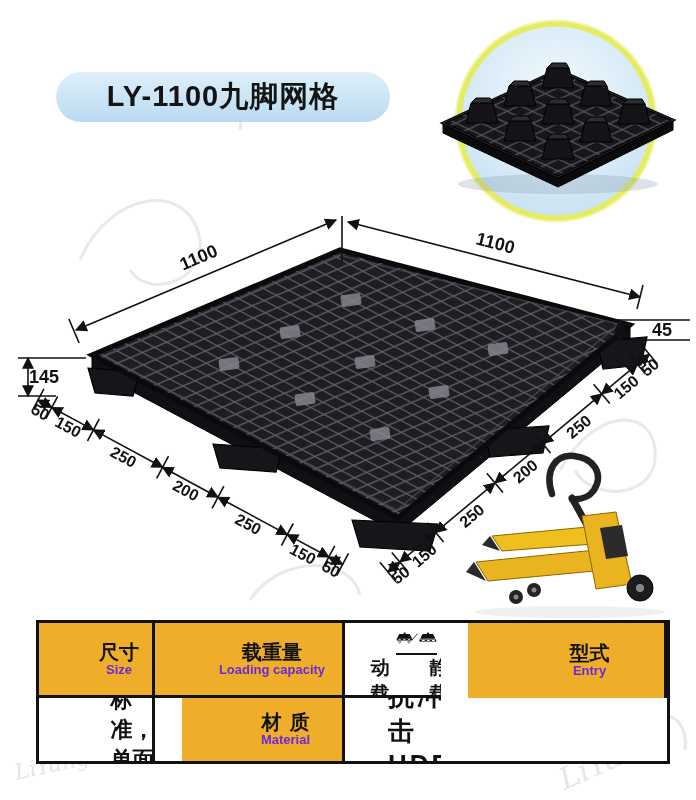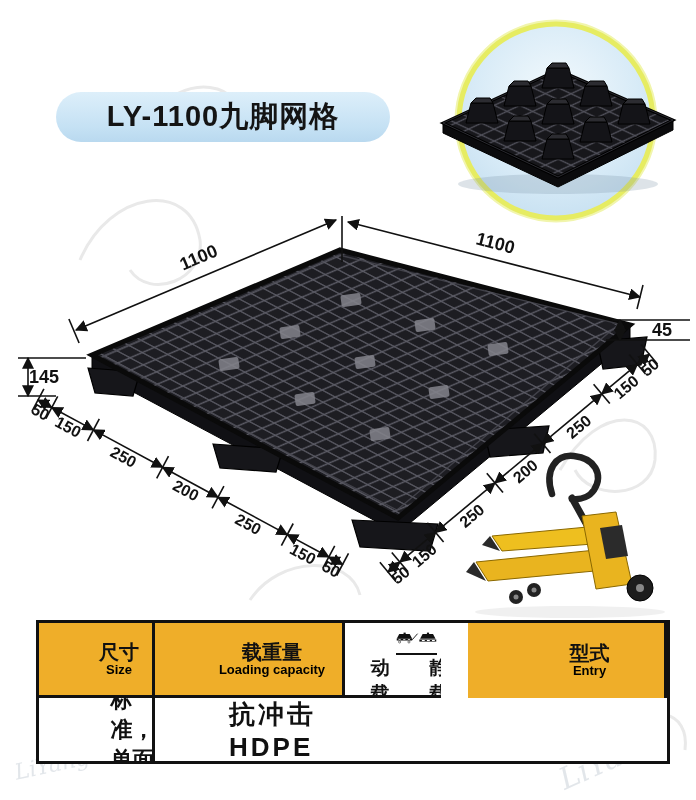--- a/index.html
+++ b/index.html
@@ -3,37 +3,37 @@
 <meta charset="utf-8">
 <style>
   html,body{margin:0;padding:0;background:#fff;}
   #stage{position:relative;width:696px;height:800px;background:#fff;overflow:hidden;
          font-family:"Liberation Sans",sans-serif;}
   svg text{font-family:"Liberation Sans",sans-serif;fill:#111;}
   .dim{font-size:16px;font-weight:600;}
   .dimBig{font-size:18px;font-weight:600;}
 
   
-  .badge{position:absolute;left:56px;top:92px;width:334px;height:50px;border-radius:26px;
+  .badge{position:absolute;left:56px;top:72px;width:334px;height:50px;border-radius:26px;
          background:linear-gradient(180deg,#ddeffa 0%,#c5e1f4 70%,#b9d9ef 100%);
          display:flex;align-items:center;justify-content:center;z-index:3;}
   .badge span{font-size:29px;font-weight:bold;color:#141414;letter-spacing:1px;}
 
   
   .spec-table{position:absolute;left:36px;top:620px;width:628px;height:138px;z-index:3;
               border:3px solid #111;background:#fff;display:grid;
               grid-template-columns:116px 190px 96px 1fr;grid-template-rows:75px 1fr;}
   .cell{display:flex;align-items:center;justify-content:center;flex-direction:column;
         border-right:3px solid #111;border-bottom:3px solid #111;overflow:hidden;padding-left:47px;}
   .cell.last{border-right:none;}
   .cell.bottom{border-bottom:none;margin-left:27px;}
   .ylabel{background:#efae29;}
   .ylabel .zh{font-size:20px;font-weight:bold;color:#111;line-height:1.05;}
   .ylabel .zh.spread{letter-spacing:8px;margin-right:-8px;}
-  .ylabel .en{font-size:13px;font-weight:bold;color:#000000;line-height:1.05;text-align:center;}
+  .ylabel .en{font-size:13px;font-weight:bold;color:#6d28d9;line-height:1.05;text-align:center;}
   .val-size{font-size:22px;font-weight:bold;letter-spacing:-0.5px;color:#111;}
   .val-entry{font-size:22px;font-weight:bold;color:#111;}
   .val-material{font-size:26px;font-weight:bold;color:#111;letter-spacing:3px;}
   .loadcell{display:flex;flex-direction:column;align-items:stretch;justify-content:flex-start;
             border-right:none;border-bottom:3px solid #111;}
   .load-icons{height:40px;display:flex;align-items:center;justify-content:space-evenly;
               border-bottom:2px solid #111;margin:0 4px;}
   .load-text{flex:1;display:flex;align-items:flex-start;justify-content:center;gap:26px;
              font-size:19px;font-weight:bold;color:#111;}
 
@@ -286,18 +286,22 @@
         <span>静载1.5t</span>
       </div>
     </div>
     <div class="cell ylabel bottom">
       <span class="zh">型式</span>
       <span class="en">Entry</span>
     </div>
     <div class="cell bottom">
       <span class="val-entry">单面标准，单面标准</span>
     </div>
+    <div class="cell ylabel bottom">
+      <span class="zh spread">材质</span>
+      <span class="en">Material</span>
+    </div>
     <div class="cell bottom last">
       <span class="val-material">抗冲击 HDPE</span>
     </div>
   </div>
 
 </div>
 
 </body></html>

